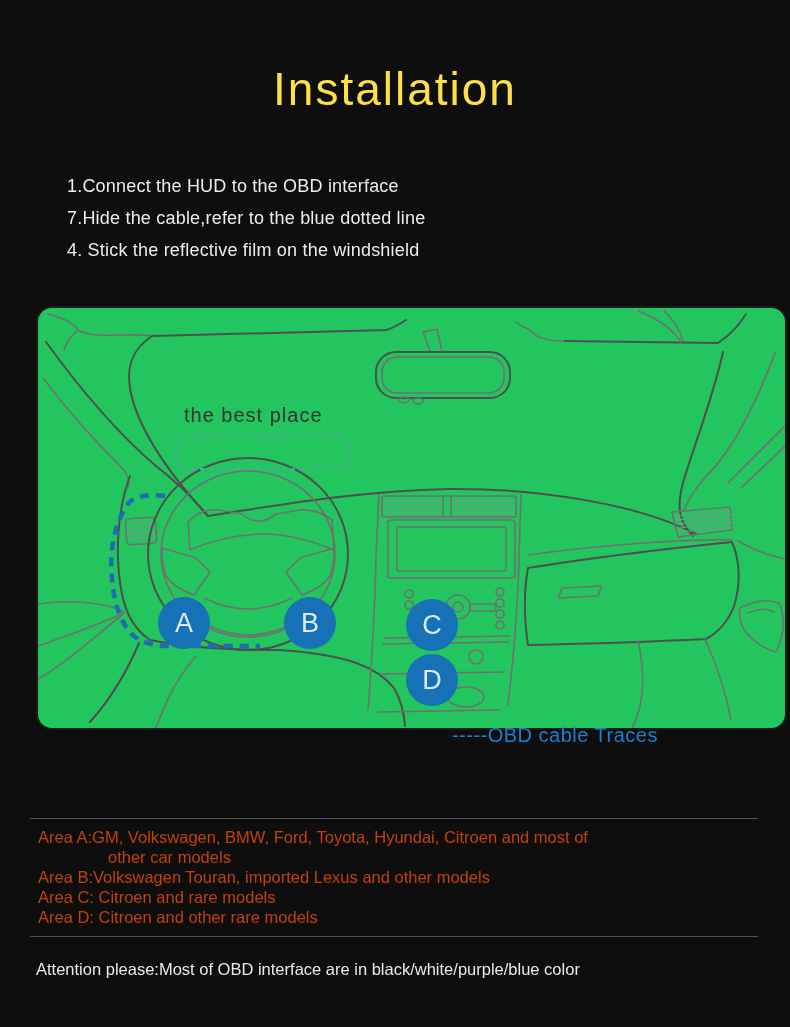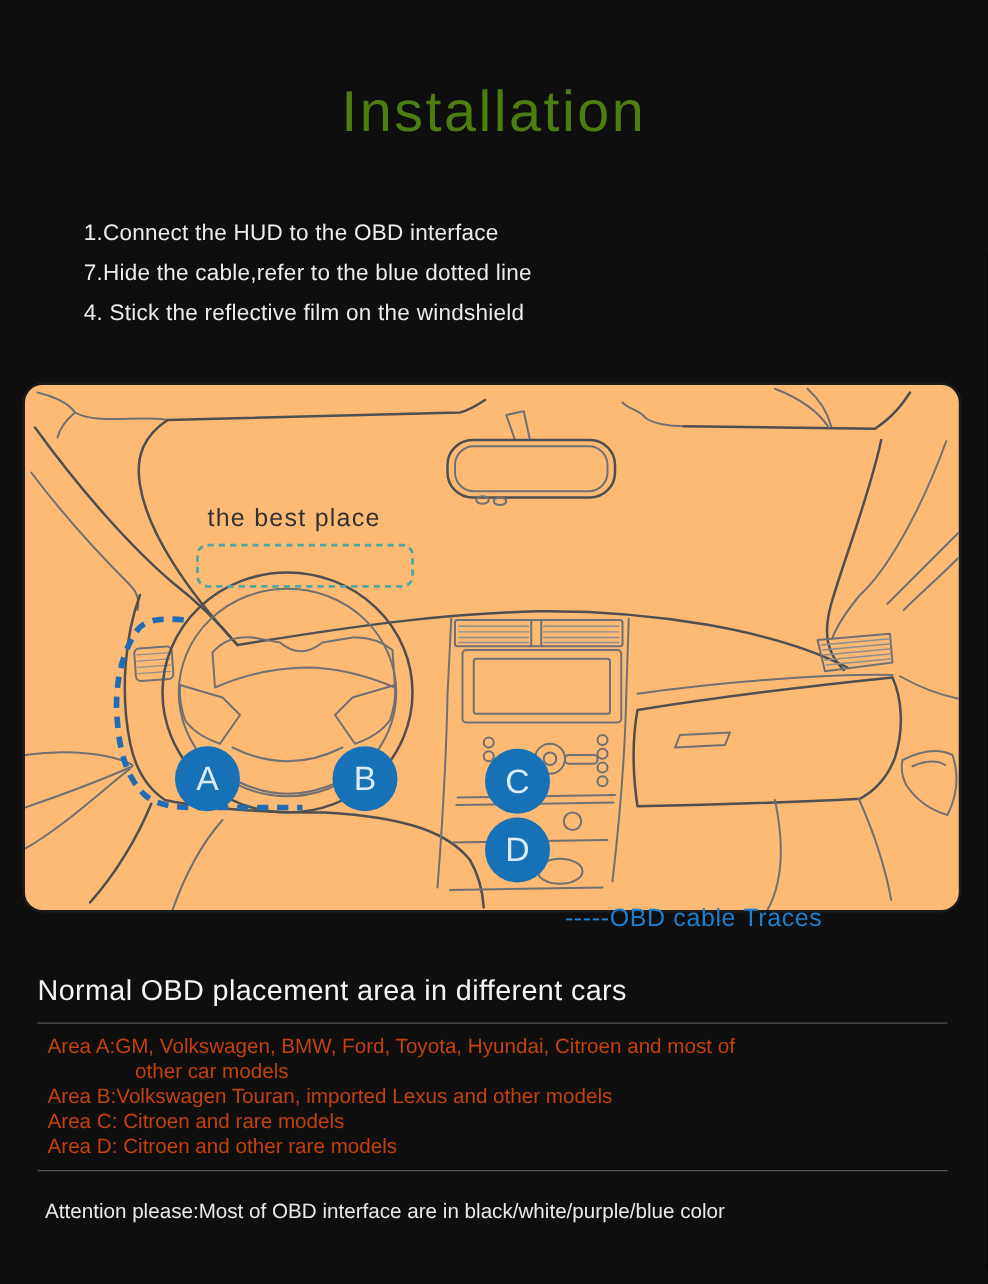--- a/index.html
+++ b/index.html
@@ -1,22 +1,22 @@
 <!DOCTYPE html>
 <html><head>
 <meta charset="utf-8">
 <style>
   html,body{margin:0;padding:0;background:#000;}
   .screen{position:relative;width:790px;height:1027px;background:#0e0e0e;overflow:hidden;
           font-family:"Liberation Sans", sans-serif;color:#ececec;}
   .title{position:absolute;top:62px;left:0;width:100%;text-align:center;
-         font-size:46px;font-weight:400;letter-spacing:2px;color:#4d7c0f;}
+         font-size:46px;font-weight:400;letter-spacing:2px;color:#fde047;}
   .steps{position:absolute;left:67px;top:143px;font-size:18px;line-height:32px;
          letter-spacing:0.2px;color:#ececec;margin-top:27px;}
-  .stage{position:absolute;left:20px;top:308px;width:747px;height:420px;background:#fdba74;
+  .stage{position:absolute;left:38px;top:308px;width:747px;height:420px;background:#22c55e;
          border-radius:14px;box-shadow:0 0 0 2px #1c1c1c;}
   .stage svg{position:absolute;left:0;top:0;}
   .best-place{position:absolute;left:146px;top:96px;font-size:20px;color:#333333;
               letter-spacing:1px;}
   .marker{position:absolute;width:52px;height:52px;border-radius:50%;
           display:flex;align-items:center;justify-content:center;
           font-size:27px;color:#dcebf8;}
   .legend{position:absolute;top:724px;right:132px;font-size:20px;letter-spacing:0.5px;}
   .heading{position:absolute;left:30px;top:779px;font-size:23px;color:#f4f4f4;letter-spacing:0.3px;}
   .rule{position:absolute;left:30px;width:728px;border-top:1px solid #787878;opacity:0.65;}
@@ -162,21 +162,20 @@
     <div class="marker" style="left:368px;top:291px;background:#1671b7;">
       <span>C</span>
     </div>
     <div class="marker" style="left:368px;top:346px;background:#1671b7;">
       <span>D</span>
     </div>
   </div>
 
   <div class="legend" style="color:#1e7fd0;">-----OBD cable Traces</div>
 
-  <div class="heading">Normal OBD placement area in different cars</div>
 
   <div class="rule rule1"></div>
 
   <div class="rows">
     <div class="row">Area A:GM, Volkswagen, BMW, Ford, Toyota, Hyundai, Citroen and most of</div>
     <div class="row indent">other car models</div>
     <div class="row">Area B:Volkswagen Touran, imported Lexus and other models</div>
     <div class="row">Area C: Citroen and rare models</div>
     <div class="row">Area D: Citroen and other rare models</div>
   </div>

